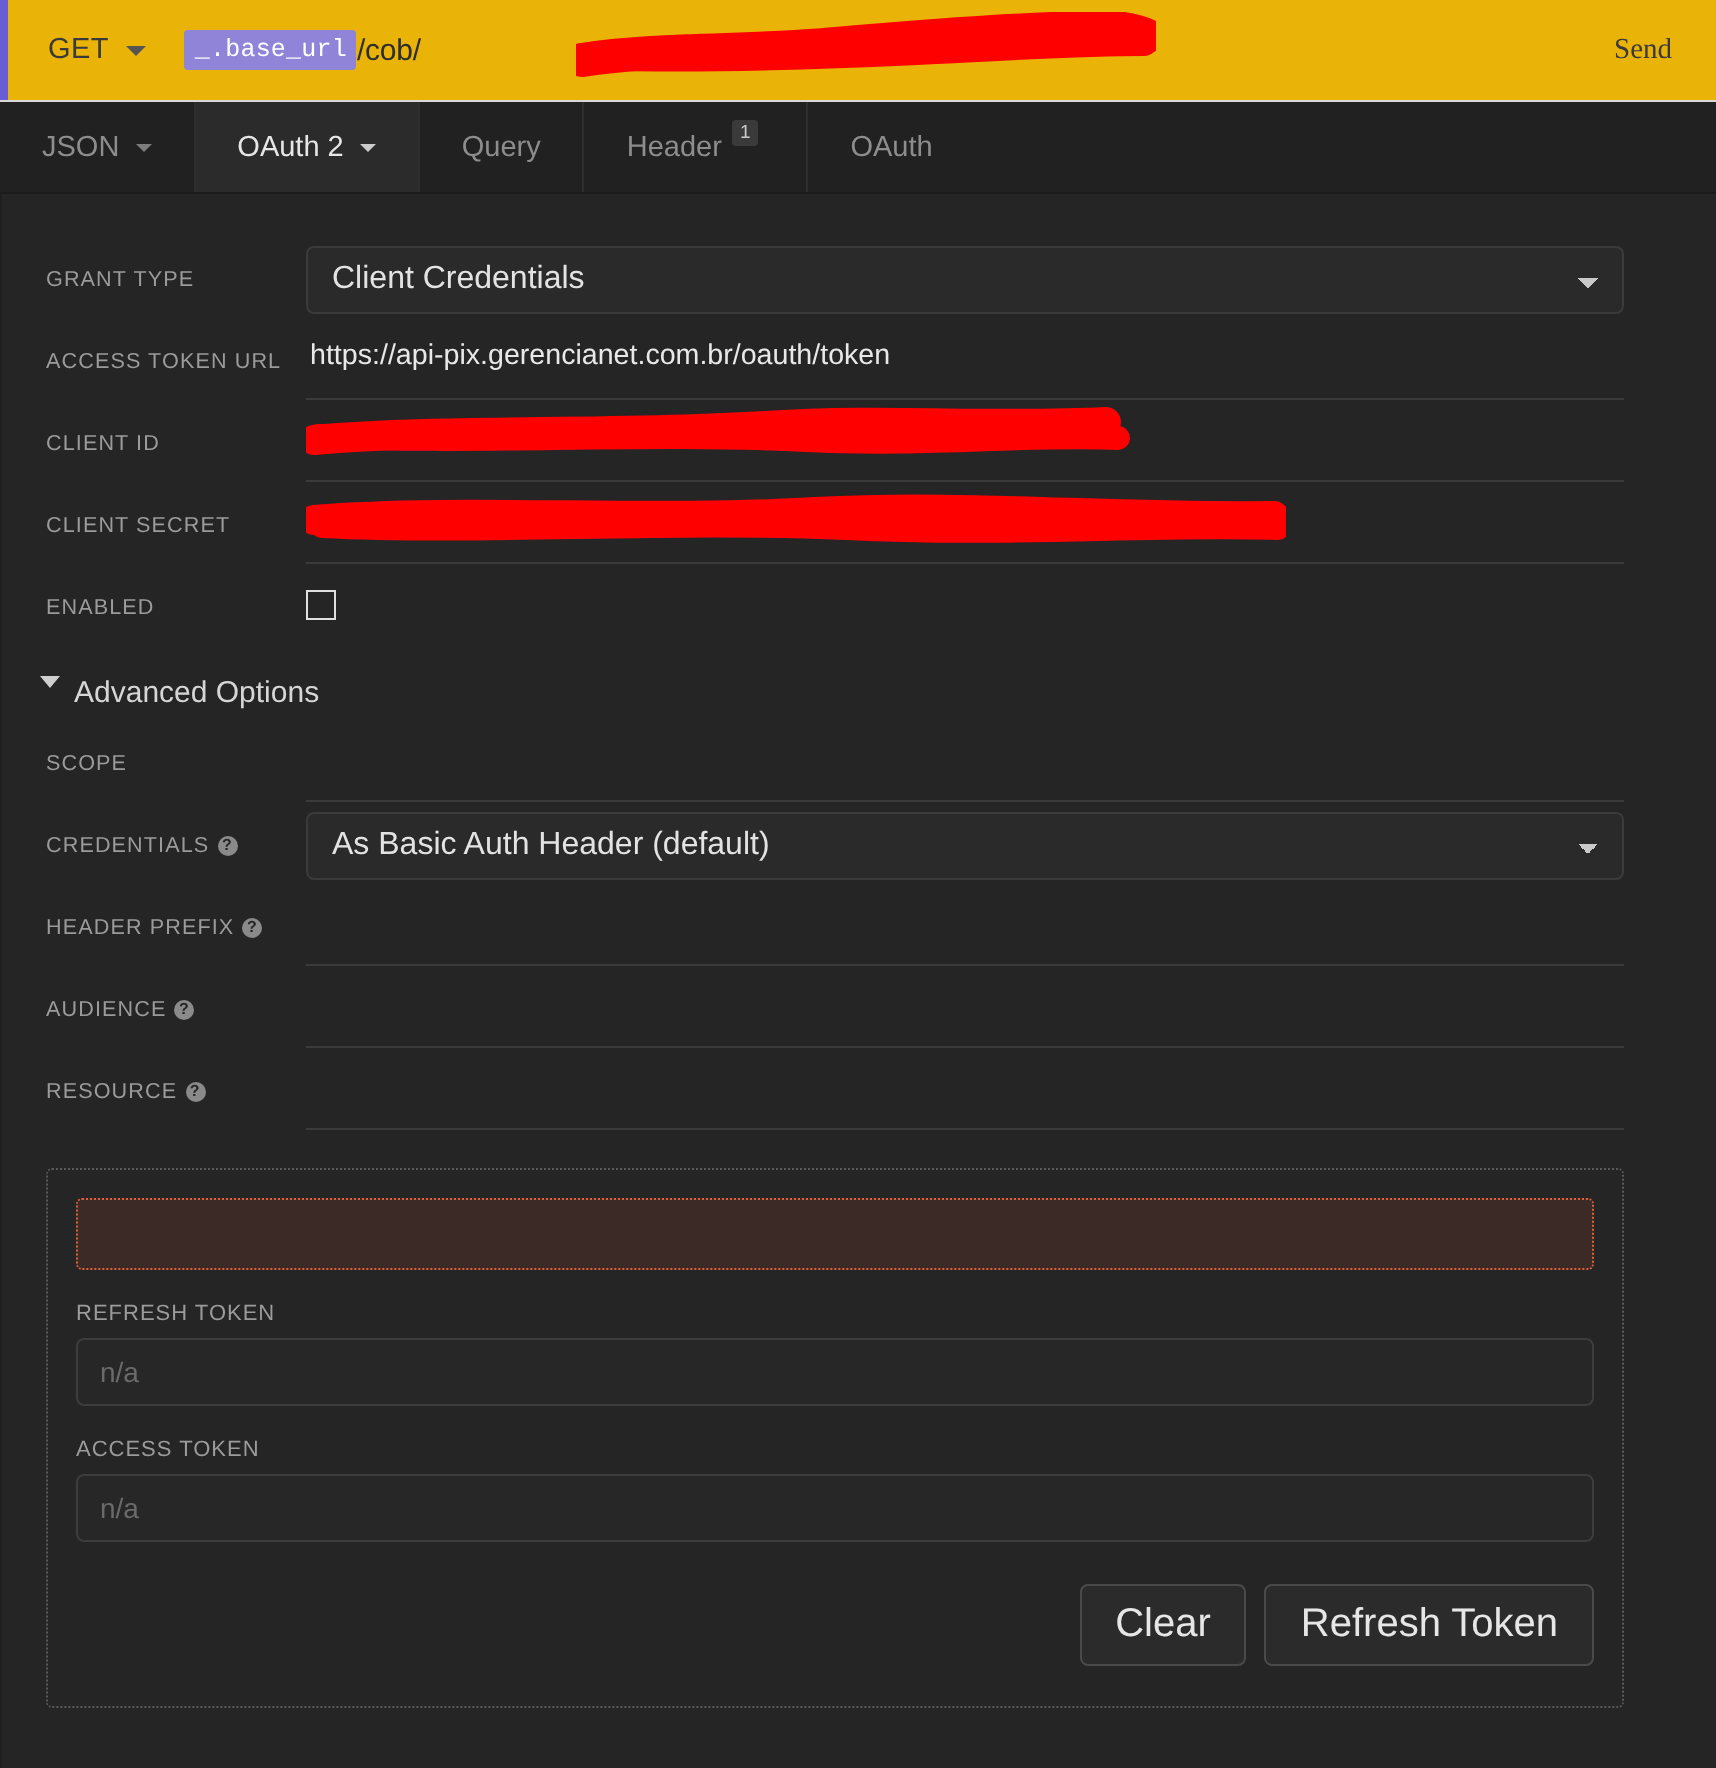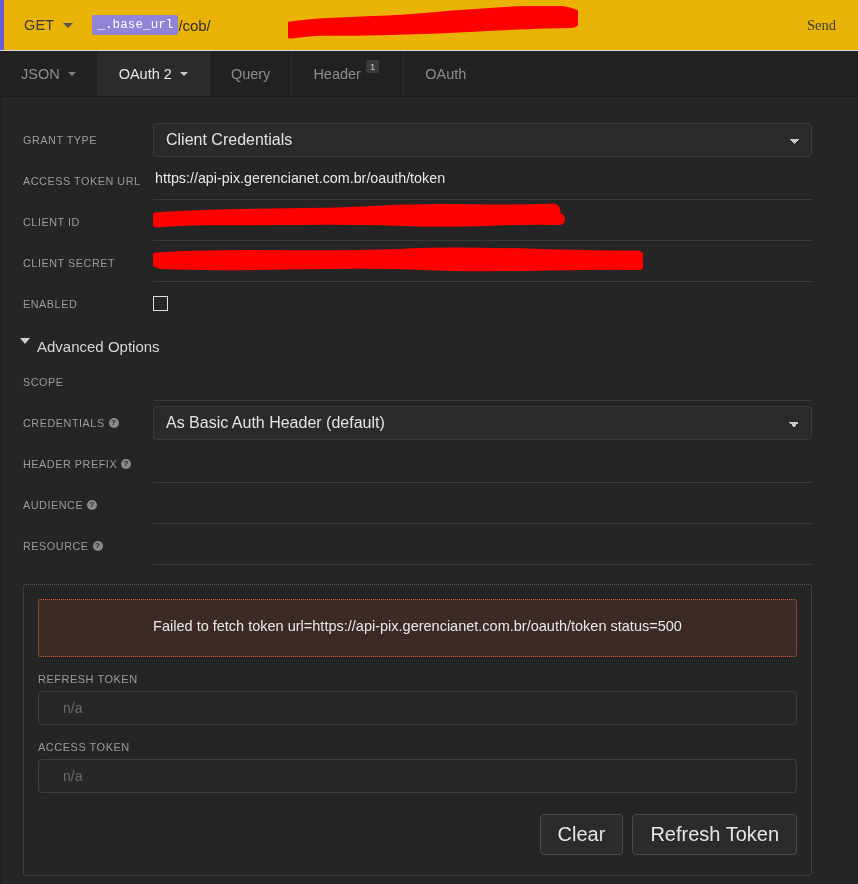--- a/index.html
+++ b/index.html
@@ -293,21 +293,21 @@
     margin: 16px 0 6px 0;
   }
   .tok-input {
     width: 100%;
     height: 34px;
     background: #272727;
     border: 1px solid #3d3d3d;
     border-radius: 4px;
     color: #ffffff;
     font-size: 14px;
-    padding: 0 24px;
+    padding: 0 11px;
     font-family: "Liberation Sans", sans-serif;
     outline: none;
   }
   .tok-input::placeholder { color: #6a6a6a; }
 
   .btn-row {
     display: flex;
     justify-content: flex-end;
     gap: 9px;
     margin-top: 21px;
@@ -472,21 +472,20 @@
           <span class="help">?</span>
         </div>
         <div class="ctl field-wrap">
           <input class="underline-field" value="" style="">
         </div>
       </div>
 
       <div class="token-panel">
 
         <div class="err-box">
-          <div class="err-line1">Failed to fetch token url=https://api-pix.gerencianet.com.br/oauth/token status=500</div>
         </div>
 
         <div class="tok-label">REFRESH TOKEN</div>
         <input class="tok-input" placeholder="n/a" style="">
 
         <div class="tok-label">ACCESS TOKEN</div>
         <input class="tok-input" placeholder="n/a" style="">
 
         <div class="btn-row">
           <button class="btn">Clear</button>

